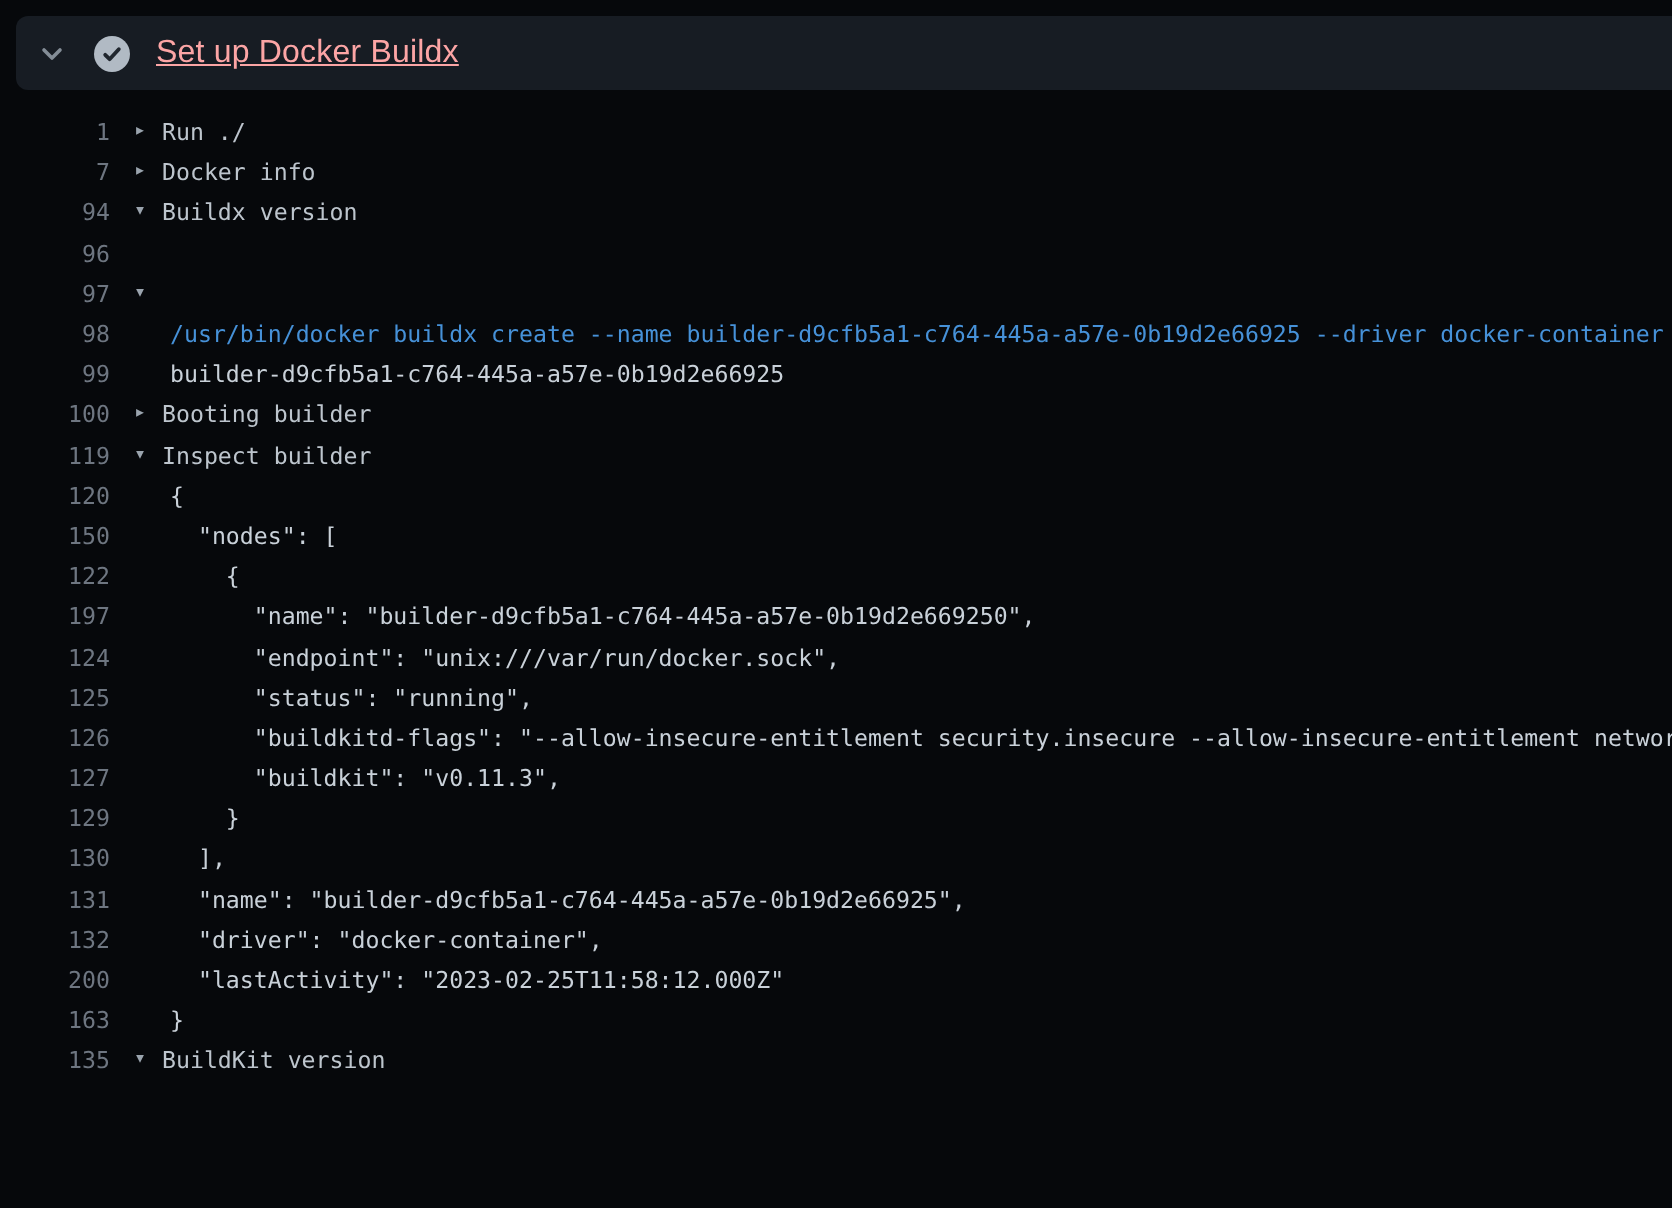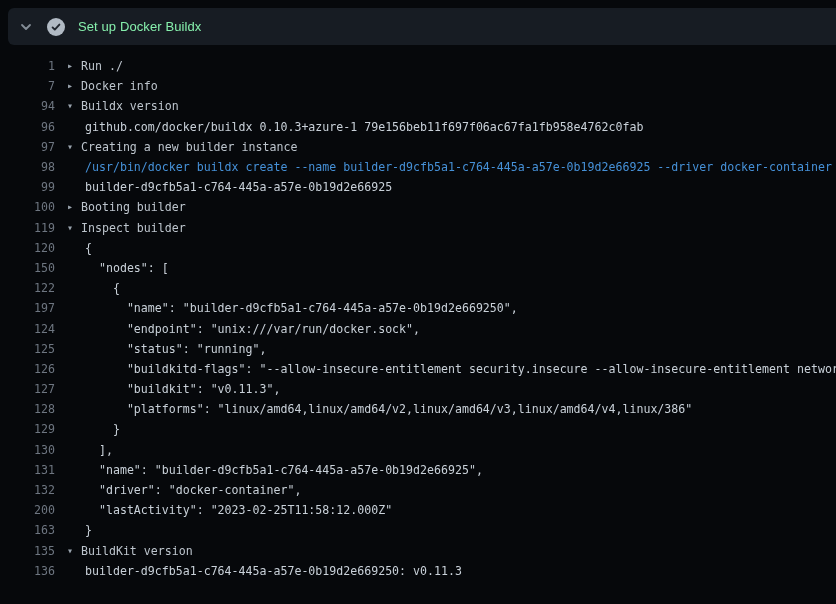--- a/index.html
+++ b/index.html
@@ -15,21 +15,21 @@
     display:flex; align-items:center; gap:13px;
     padding-left:10px; cursor:pointer;
   }
   .chev { width:16px; height:16px; display:flex; align-items:center; justify-content:center; }
   .status-circle {
     width:18px; height:18px; border-radius:50%;
     background:#b1bac4; display:flex; align-items:center; justify-content:center;
     flex-shrink:0;
   }
   .step-title {
-    color:#86efac; font-size:13px; font-weight:500; letter-spacing:0.1px;
+    color:#fca5a5; font-size:16px; font-weight:500; letter-spacing:0.1px;text-decoration:underline;
   }
   .log {
     position:absolute; left:0; right:0; top:56px;
     font-family:"DejaVu Sans Mono","Liberation Mono",monospace;
     font-size:11.6px;
   }
   .row {
     display:flex; align-items:center; height:20.2px; white-space:pre; overflow:hidden;
   }
   .num {
@@ -58,36 +58,34 @@
       <path d="M2.6 6.4 L4.8 8.6 L9.4 3.6" fill="none" stroke="#20262e" stroke-width="1.9" stroke-linecap="round" stroke-linejoin="round"></path>
     </svg>
   </span>
   <span class="step-title">Set up Docker Buildx</span>
 </div>
 
 <div class="log">
     <div class="row group"><span class="num">1</span><span class="marker">▸</span><span class="txt">Run ./</span></div>
     <div class="row group"><span class="num">7</span><span class="marker">▸</span><span class="txt">Docker info</span></div>
     <div class="row group"><span class="num">94</span><span class="marker">▾</span><span class="txt">Buildx version</span></div>
-    <div class="row output"><span class="num">96</span><span class="marker"></span><span class="txt">github.com/docker/buildx 0.10.3+azure-1 79e156beb11f697f06ac67fa1fb958e4762c0fab</span></div>
-    <div class="row group"><span class="num">97</span><span class="marker">▾</span><span class="txt">Creating a new builder instance</span></div>
+    <div class="row output"><span class="num">96</span><span class="marker"></span></div>
+    <div class="row group"><span class="num">97</span><span class="marker">▾</span></div>
     <div class="row command"><span class="num">98</span><span class="marker"></span><span class="txt">/usr/bin/docker buildx create --name builder-d9cfb5a1-c764-445a-a57e-0b19d2e66925 --driver docker-container</span></div>
     <div class="row output"><span class="num">99</span><span class="marker"></span><span class="txt">builder-d9cfb5a1-c764-445a-a57e-0b19d2e66925</span></div>
     <div class="row group"><span class="num">100</span><span class="marker">▸</span><span class="txt">Booting builder</span></div>
     <div class="row group"><span class="num">119</span><span class="marker">▾</span><span class="txt">Inspect builder</span></div>
     <div class="row output"><span class="num">120</span><span class="marker"></span><span class="txt">{</span></div>
     <div class="row output"><span class="num">150</span><span class="marker"></span><span class="txt">  "nodes": [</span></div>
     <div class="row output"><span class="num">122</span><span class="marker"></span><span class="txt">    {</span></div>
     <div class="row output"><span class="num">197</span><span class="marker"></span><span class="txt">      "name": "builder-d9cfb5a1-c764-445a-a57e-0b19d2e669250",</span></div>
     <div class="row output"><span class="num">124</span><span class="marker"></span><span class="txt">      "endpoint": "unix:///var/run/docker.sock",</span></div>
     <div class="row output"><span class="num">125</span><span class="marker"></span><span class="txt">      "status": "running",</span></div>
     <div class="row output"><span class="num">126</span><span class="marker"></span><span class="txt">      "buildkitd-flags": "--allow-insecure-entitlement security.insecure --allow-insecure-entitlement network.host",</span></div>
     <div class="row output"><span class="num">127</span><span class="marker"></span><span class="txt">      "buildkit": "v0.11.3",</span></div>
-    <div class="row output"><span class="num">128</span><span class="marker"></span><span class="txt">      "platforms": "linux/amd64,linux/amd64/v2,linux/amd64/v3,linux/amd64/v4,linux/386"</span></div>
     <div class="row output"><span class="num">129</span><span class="marker"></span><span class="txt">    }</span></div>
     <div class="row output"><span class="num">130</span><span class="marker"></span><span class="txt">  ],</span></div>
     <div class="row output"><span class="num">131</span><span class="marker"></span><span class="txt">  "name": "builder-d9cfb5a1-c764-445a-a57e-0b19d2e66925",</span></div>
     <div class="row output"><span class="num">132</span><span class="marker"></span><span class="txt">  "driver": "docker-container",</span></div>
     <div class="row output"><span class="num">200</span><span class="marker"></span><span class="txt">  "lastActivity": "2023-02-25T11:58:12.000Z"</span></div>
     <div class="row output"><span class="num">163</span><span class="marker"></span><span class="txt">}</span></div>
     <div class="row group"><span class="num">135</span><span class="marker">▾</span><span class="txt">BuildKit version</span></div>
-    <div class="row output"><span class="num">136</span><span class="marker"></span><span class="txt">builder-d9cfb5a1-c764-445a-a57e-0b19d2e669250: v0.11.3</span></div>
   </div>
 
 </body></html>

